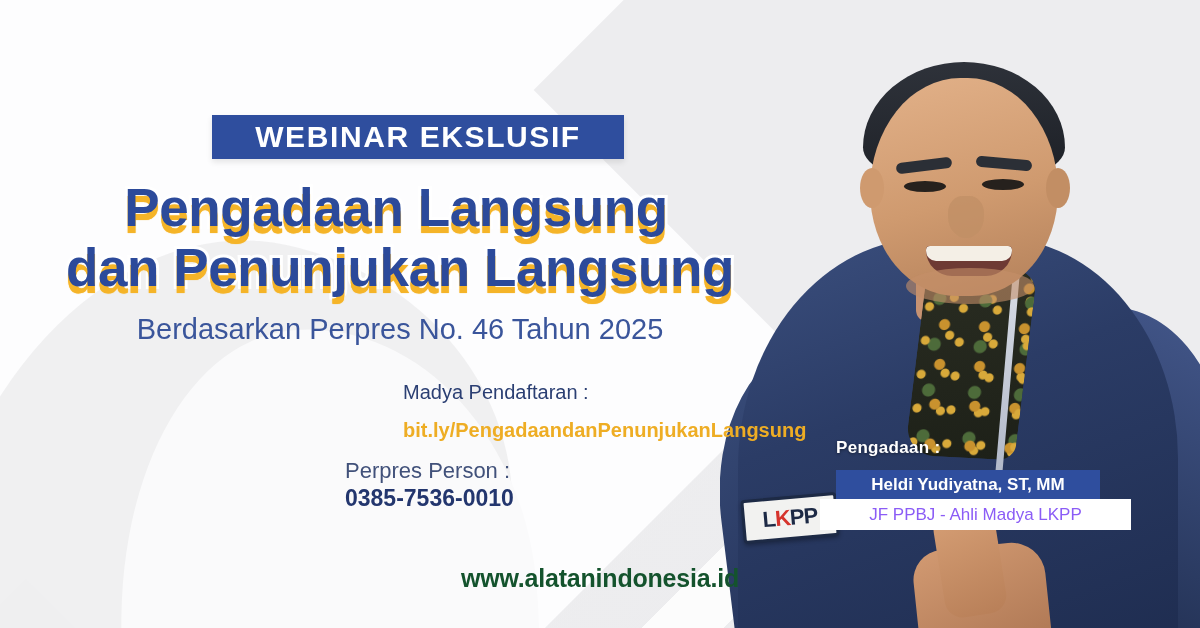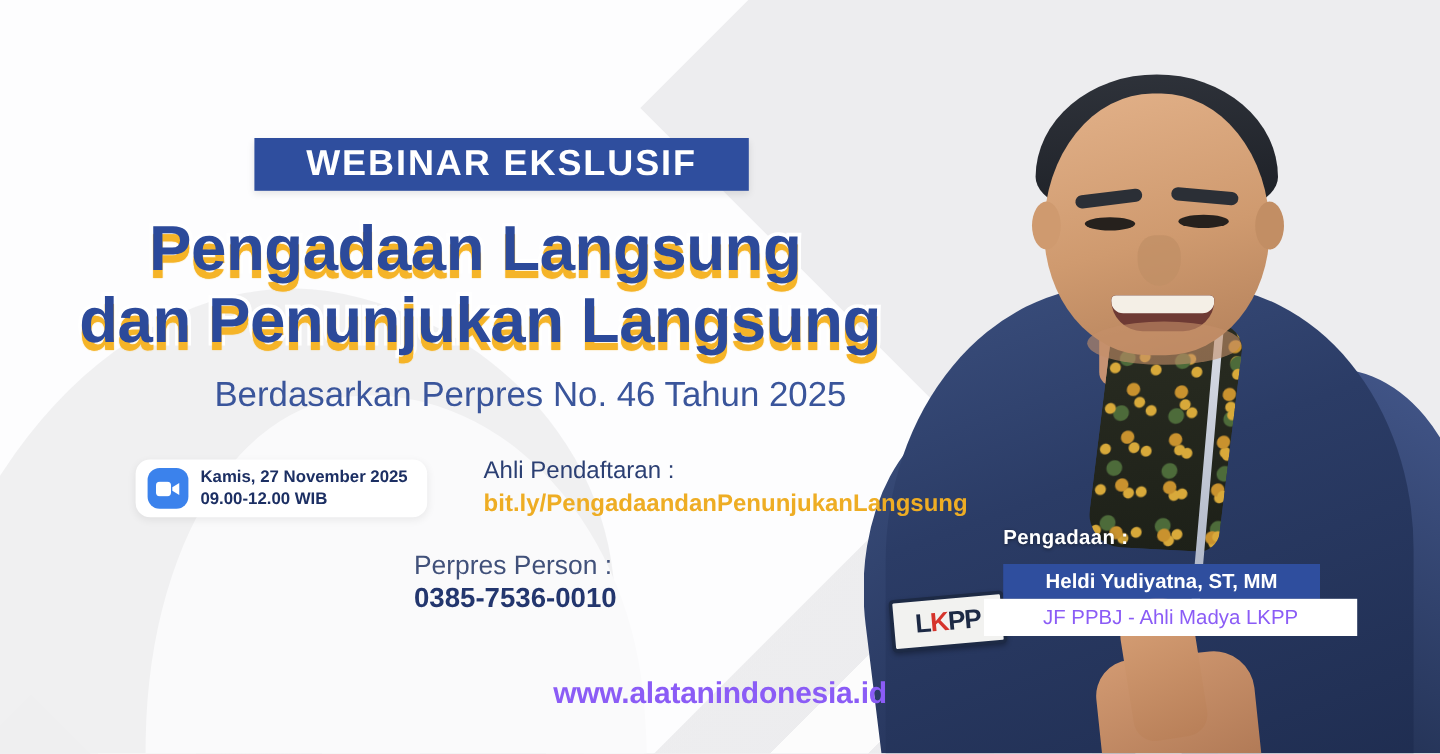--- a/index.html
+++ b/index.html
@@ -96,21 +96,20 @@
   }
   .title-line.l1{padding-right:8px;}
   .title-line.l2{margin-top:4px;}
 
   .subtitle{
     position:absolute;left:0;top:313px;width:800px;
     text-align:center;
     font-size:29px;
     color:#3a559b;
     white-space:nowrap;
-    padding-left:42px;
   }
 
   
   .zoom-pill{
     position:absolute;left:113px;top:383px;
     height:48px;
     background:#ffffff;
     border-radius:12px;
     display:flex;align-items:center;
     padding:0 16px 0 10px;
@@ -128,31 +127,31 @@
   }
 
   .reg{
     position:absolute;left:403px;top:380px;
   }
   .reg-label{
     font-size:20px;color:#2b3f73;line-height:1.2;white-space:nowrap;
   }
   .reg-link{
     font-size:20px;font-weight:bold;color:#eead24;
-    line-height:1.2;white-space:nowrap;margin-top:4px;text-align:right;
+    line-height:1.2;white-space:nowrap;margin-top:14px;text-align:right;
   }
 
   .cp{position:absolute;left:345px;top:458px;}
   .cp-label{font-size:22px;color:#41517a;line-height:1.15;white-space:nowrap;}
   .cp-number{font-size:23px;font-weight:bold;color:#23366e;line-height:1.2;white-space:nowrap;margin-top:2px;}
 
   .site{
     position:absolute;left:0;top:564px;width:1200px;
     text-align:center;
-    font-size:25px;font-weight:bold;color:#8b5cf6;
+    font-size:25px;font-weight:bold;color:#14532d;
     letter-spacing:-.2px;
   }
 
   
   .photo{
     position:absolute;right:0;bottom:0;
     width:480px;height:628px;
     overflow:hidden;
   }
   .ph-jacket{
@@ -319,35 +318,23 @@
       <span>WEBINAR EKSLUSIF</span>
     </div>
 
     <div class="title-wrap">
       <div class="title-line l1">Pengadaan Langsung</div>
       <div class="title-line l2">dan Penunjukan Langsung</div>
     </div>
 
     <div class="subtitle">Berdasarkan Perpres No. 46 Tahun 2025</div>
 
-    <div class="zoom-pill">
-      <div class="zoom-icon">
-        <svg width="20" height="13" viewBox="0 0 20 13">
-          <rect x="0" y="0.5" width="12.5" height="12" rx="3" fill="#ffffff"></rect>
-          <path d="M13.6 5.1 L19.4 1.4 V11.6 L13.6 7.9 Z" fill="#ffffff"></path>
-        </svg>
-      </div>
-      <div class="zoom-date">
-        <div>Kamis, 27 November 2025</div>
-        <div>09.00-12.00 WIB</div>
-      </div>
-    </div>
 
     <div class="reg">
-      <div class="reg-label">Ahli Pendaftaran :</div>
+      <div class="reg-label">Madya Pendaftaran :</div>
       <div class="reg-link">bit.ly/PengadaandanPenunjukanLangsung</div>
     </div>
 
     <div class="cp">
       <div class="cp-label">Perpres Person :</div>
       <div class="cp-number">0385-7536-0010</div>
     </div>
   </div>
 
   <div class="site">www.alatanindonesia.id</div>

